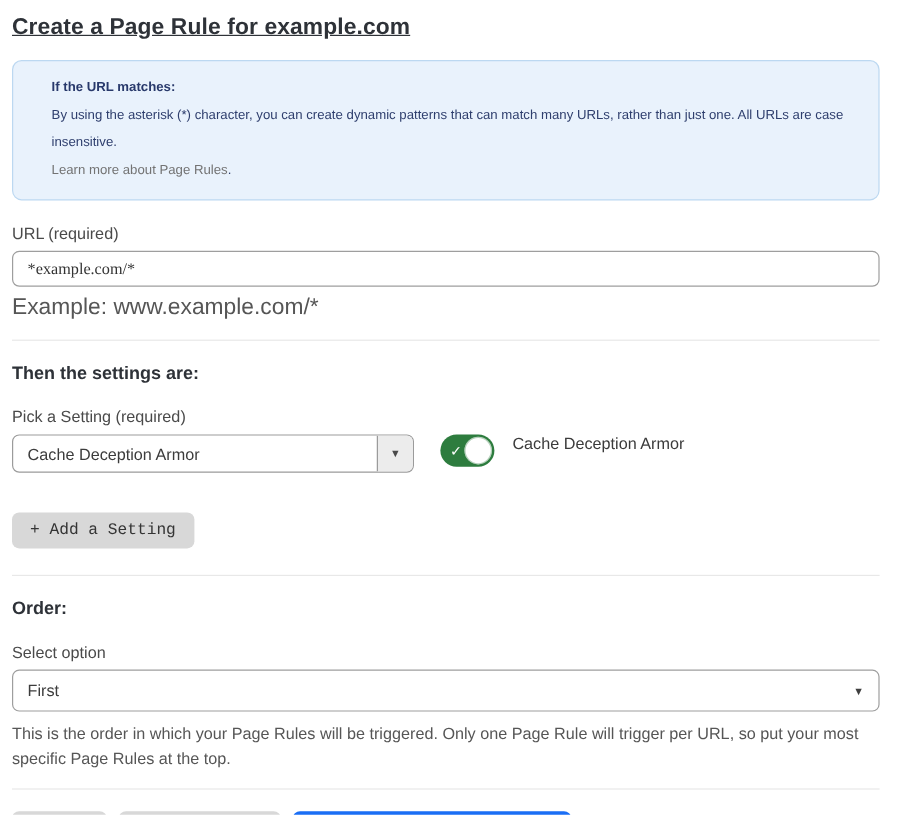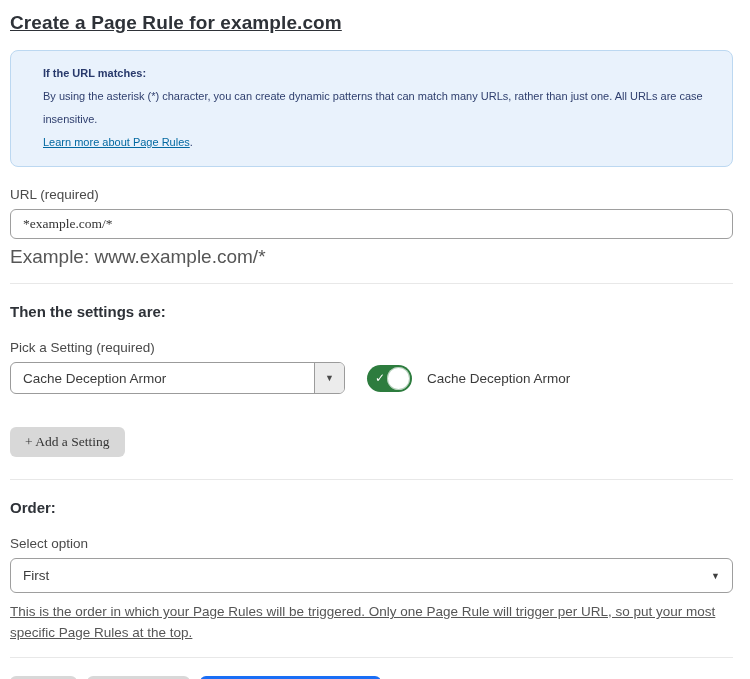--- a/index.html
+++ b/index.html
@@ -30,22 +30,21 @@
     padding: 11px 18px 12px 32px;
     color: #2e3e6d;
     font-size: 11px;
     line-height: 23px;
   }
   .info-box .info-heading {
     font-weight: 700;
     color: #28396b;
   }
   .info-box .info-link {
-    color: #0369a1;
-    text-decoration: underline;
+    color: #737373;
     cursor: pointer;
   }
   .info-box .info-link-suffix { text-decoration: none; }
 
   .field-label {
     font-size: 13.5px;
     color: #4a4a4a;
     margin-top: 20px;
     margin-bottom: 7px;
   }
@@ -75,21 +74,20 @@
   }
   .section-heading {
     font-size: 15px;
     font-weight: 700;
     color: #2e3238;
     margin-top: 19px;
   }
   
   .setting-row {
     display: flex;
-    align-items: center;
   }
   .select-box {
     display: flex;
     align-items: stretch;
     height: 32px;
     border: 1px solid #9b9b9b;
     border-radius: 6px;
     background: #fff;
     overflow: hidden;
     cursor: pointer;
@@ -151,21 +149,21 @@
   }
   
   .btn {
     display: inline-flex;
     align-items: center;
     justify-content: center;
     height: 30px;
     padding: 4px 15px;
     border: none;
     border-radius: 6px;
-    font-family: Liberation Serif, serif;
+    font-family: Liberation Mono, monospace;
     font-size: 13.5px;
     cursor: pointer;
     white-space: nowrap;
   }
   .btn-gray {
     background: #d8d8d8;
     color: #343434;
   }
   .btn-blue {
     background: #1a6ef5;
@@ -190,21 +188,20 @@
   .order-select .order-arrow {
     color: #3f3f3f;
     font-size: 9px;
   }
   .order-helper {
     font-size: 13.5px;
     color: #565656;
     line-height: 21px;
     margin-top: 8px;
     max-width: 730px;
-    text-decoration: underline;
   }
   .footer-row {
     display: flex;
     align-items: center;
     gap: 10px;
     margin-top: 18px;
   }
 </style>
 </head>
 <body>

